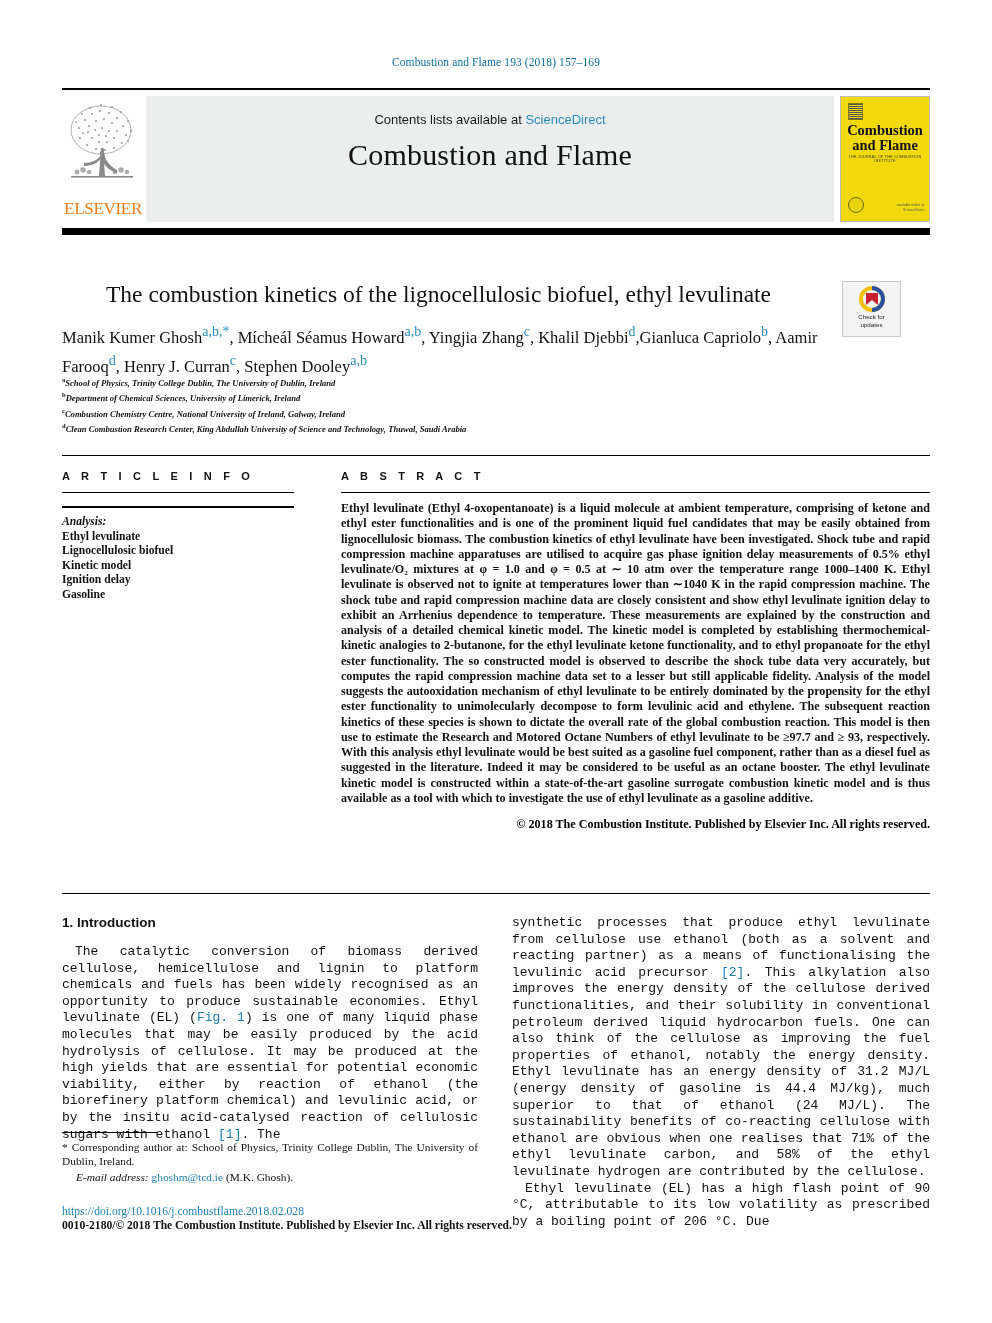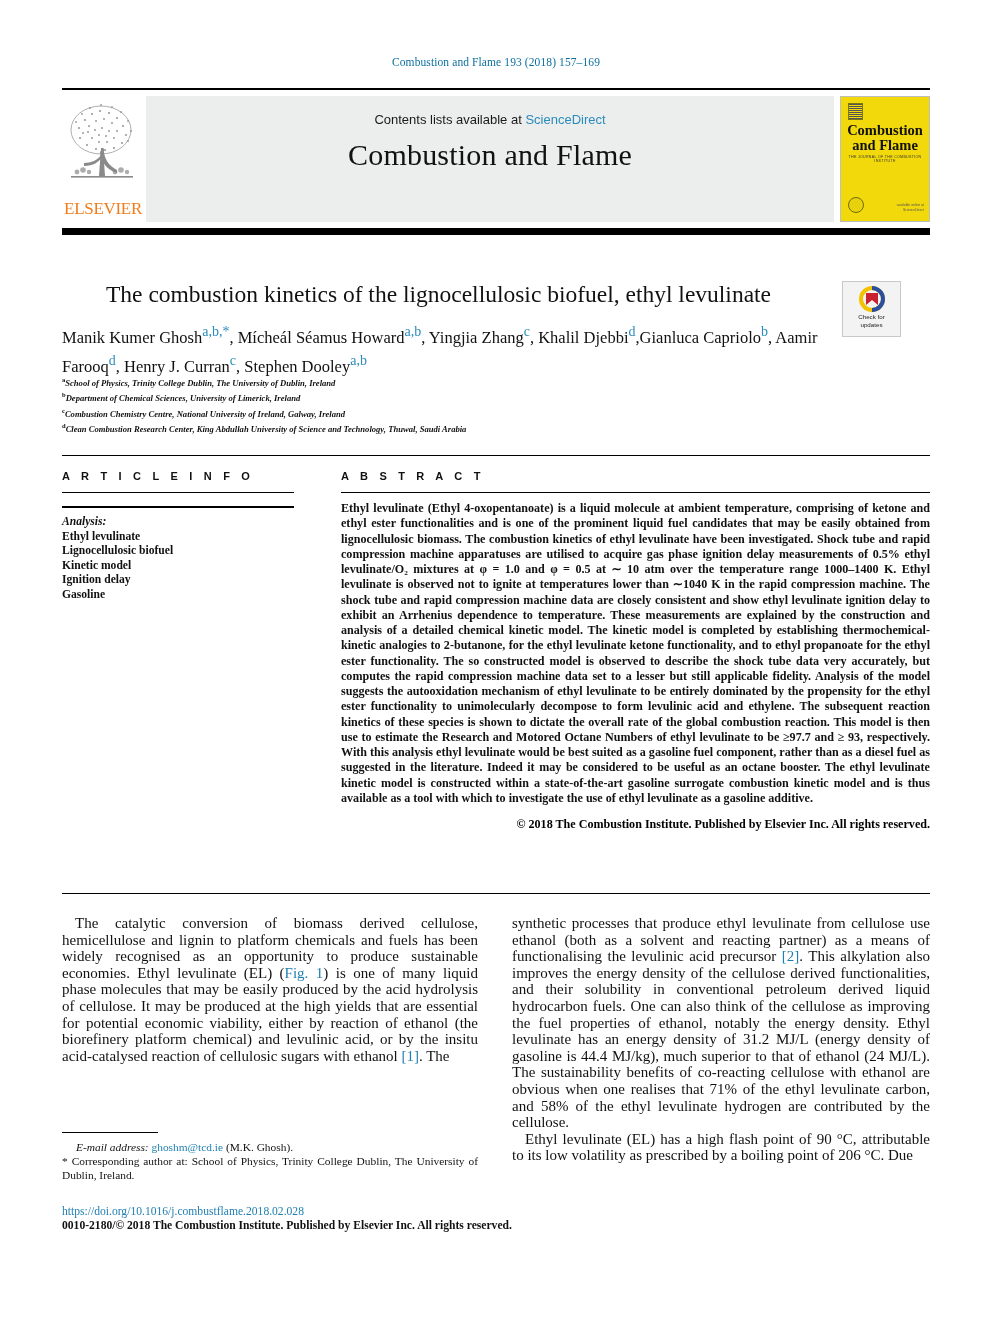--- a/index.html
+++ b/index.html
@@ -294,25 +294,25 @@
     width: 418px;
   }
   h2.secnum {
     font-size: 13.5px;
     font-family: "Liberation Sans", sans-serif;
     font-weight: bold;
     margin: 0 0 14px 0;
     color: #111;
   }
   p.bodytext {
-    font-size: 15px;
+    font-size: 13px;
     line-height: 16.6px;
     text-align: justify;
     margin: 0 0 0 0;
-    font-family: Liberation Serif, serif;
+    font-family: Liberation Mono, monospace;
     color: #111;
     text-indent: 13px;
   }
   p.bodytext.noind { text-indent: 0; }
   a.ref { color: #1f7fb0; text-decoration: none; }
 
   
   .footnote {
     position: absolute;
     left: 62px; top: 1132px;
@@ -484,40 +484,41 @@
   <div class="colB">
     <div class="sec-head">A B S T R A C T</div>
     <div class="rule-thin"></div>
     <div class="abstract-body">Ethyl levulinate (Ethyl 4-oxopentanoate) is a liquid molecule at ambient temperature, comprising of ketone and ethyl ester functionalities and is one of the prominent liquid fuel candidates that may be easily obtained from lignocellulosic biomass. The combustion kinetics of ethyl levulinate have been investigated. Shock tube and rapid compression machine apparatuses are utilised to acquire gas phase ignition delay measurements of 0.5% ethyl levulinate/O₂ mixtures at φ = 1.0 and φ = 0.5 at ∼ 10 atm over the temperature range 1000–1400 K. Ethyl levulinate is observed not to ignite at temperatures lower than ∼1040 K in the rapid compression machine. The shock tube and rapid compression machine data are closely consistent and show ethyl levulinate ignition delay to exhibit an Arrhenius dependence to temperature. These measurements are explained by the construction and analysis of a detailed chemical kinetic model. The kinetic model is completed by establishing thermochemical-kinetic analogies to 2-butanone, for the ethyl levulinate ketone functionality, and to ethyl propanoate for the ethyl ester functionality. The so constructed model is observed to describe the shock tube data very accurately, but computes the rapid compression machine data set to a lesser but still applicable fidelity. Analysis of the model suggests the autooxidation mechanism of ethyl levulinate to be entirely dominated by the propensity for the ethyl ester functionality to unimolecularly decompose to form levulinic acid and ethylene. The subsequent reaction kinetics of these species is shown to dictate the overall rate of the global combustion reaction. This model is then use to estimate the Research and Motored Octane Numbers of ethyl levulinate to be ≥97.7 and ≥ 93, respectively. With this analysis ethyl levulinate would be best suited as a gasoline fuel component, rather than as a diesel fuel as suggested in the literature. Indeed it may be considered to be useful as an octane booster. The ethyl levulinate kinetic model is constructed within a state-of-the-art gasoline surrogate combustion kinetic model and is thus available as a tool with which to investigate the use of ethyl levulinate as a gasoline additive.</div>
     <div class="copyright">© 2018 The Combustion Institute. Published by Elsevier Inc. All rights reserved.</div>
   </div>
 
   <div class="botline"></div>
 
   <div class="body-left">
+    <h2 class="secnum">1. Introduction</h2>
     <p class="bodytext">
       <span>The catalytic conversion of biomass derived cellulose, hemicellulose and lignin to platform chemicals and fuels has been widely recognised as an opportunity to produce sustainable economies. Ethyl levulinate (EL) (</span><a class="ref" href="#">Fig. 1</a><span>) is one of many liquid phase molecules that may be easily produced by the acid hydrolysis of cellulose. It may be produced at the high yields that are essential for potential economic viability, either by reaction of ethanol (the biorefinery platform chemical) and levulinic acid, or by the insitu acid-catalysed reaction of cellulosic sugars with ethanol </span><a class="ref" href="#">[1]</a><span>. The</span>
     </p>
   </div>
 
   <div class="body-right">
     <p class="bodytext noind">
       <span>synthetic processes that produce ethyl levulinate from cellulose use ethanol (both as a solvent and reacting partner) as a means of functionalising the levulinic acid precursor </span><a class="ref" href="#">[2]</a><span>. This alkylation also improves the energy density of the cellulose derived functionalities, and their solubility in conventional petroleum derived liquid hydrocarbon fuels. One can also think of the cellulose as improving the fuel properties of ethanol, notably the energy density. Ethyl levulinate has an energy density of 31.2 MJ/L (energy density of gasoline is 44.4 MJ/kg), much superior to that of ethanol (24 MJ/L). The sustainability benefits of co-reacting cellulose with ethanol are obvious when one realises that 71% of the ethyl levulinate carbon, and 58% of the ethyl levulinate hydrogen are contributed by the cellulose.</span>
     </p>
     <p class="bodytext">Ethyl levulinate (EL) has a high flash point of 90 °C, attributable to its low volatility as prescribed by a boiling point of 206 °C. Due</p>
   </div>
 
   <div class="footnote">
     <div class="fn-rule"></div>
+    <div class="fn-text">* Corresponding author at: School of Physics, Trinity College Dublin, The University of Dublin, Ireland.</div>
     <div class="fn-text fn-email">
       <span class="it">E-mail address:</span>
       <a href="#">ghoshm@tcd.ie</a>
       <span>(M.K. Ghosh).</span>
     </div>
-    <div class="fn-text">* Corresponding author at: School of Physics, Trinity College Dublin, The University of Dublin, Ireland.</div>
   </div>
 
   <div class="doiblock">
     <div class="doi">https://doi.org/10.1016/j.combustflame.2018.02.028</div>
     <div class="issn">0010-2180/© 2018 The Combustion Institute. Published by Elsevier Inc. All rights reserved.</div>
   </div>
 
 </div>
 
 </body></html>

